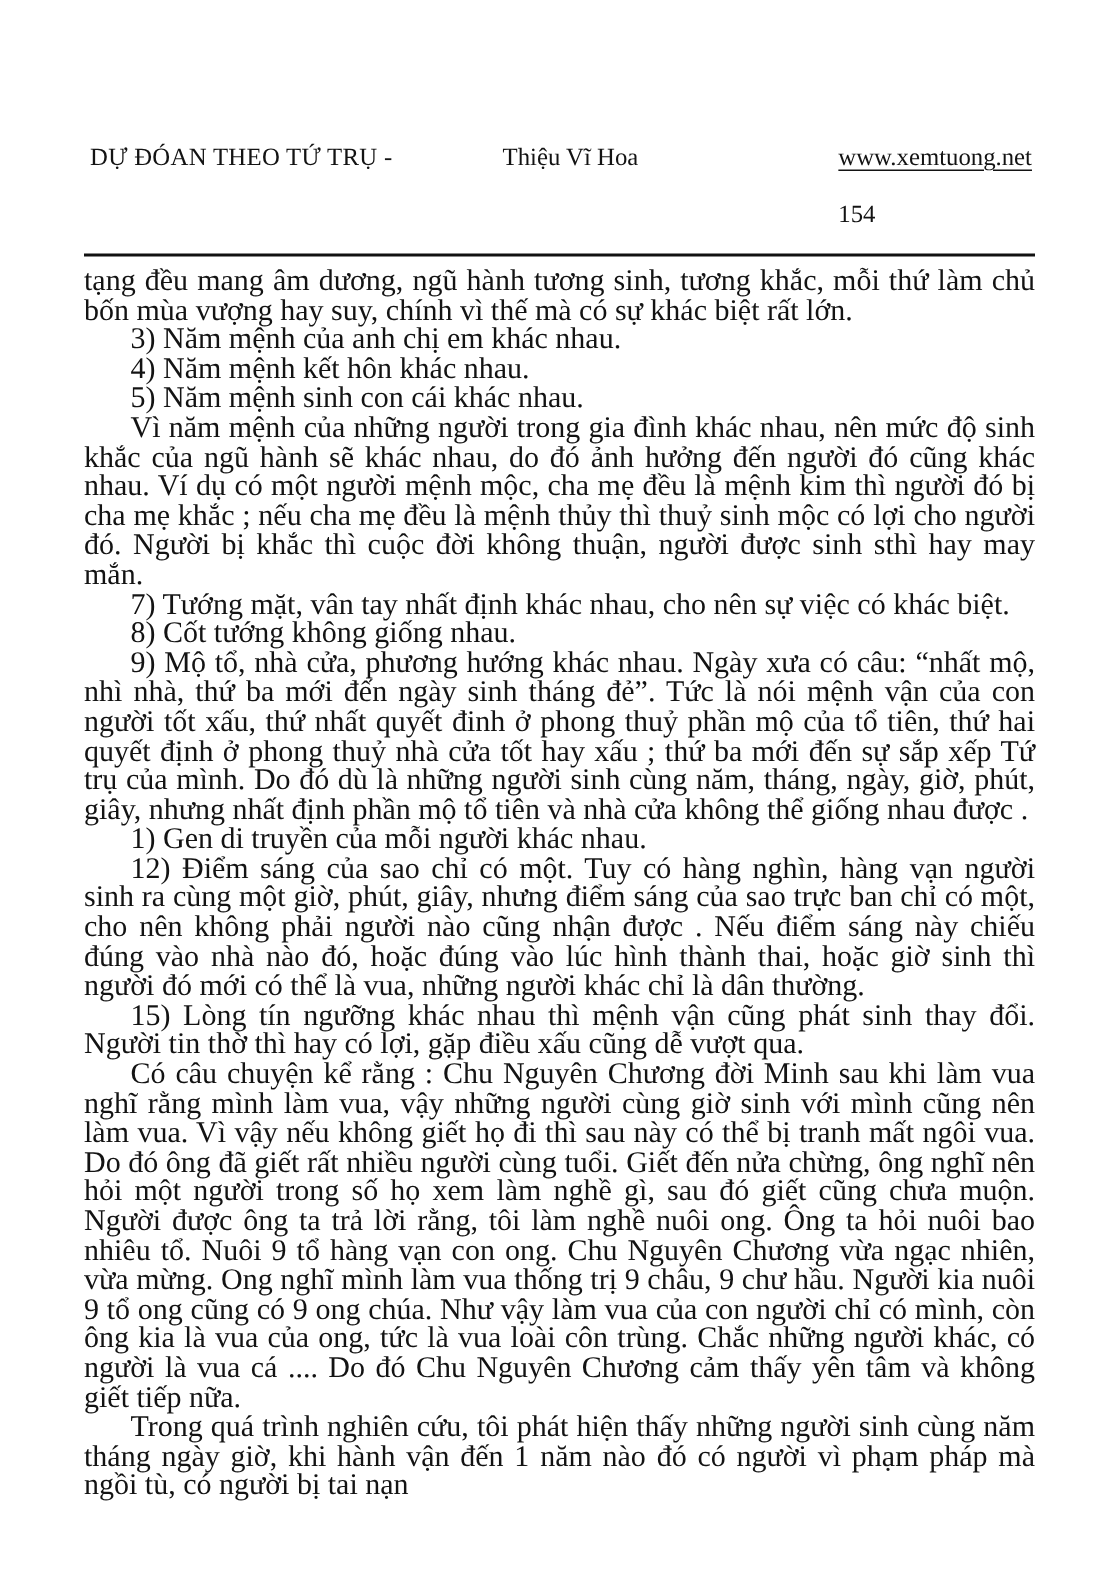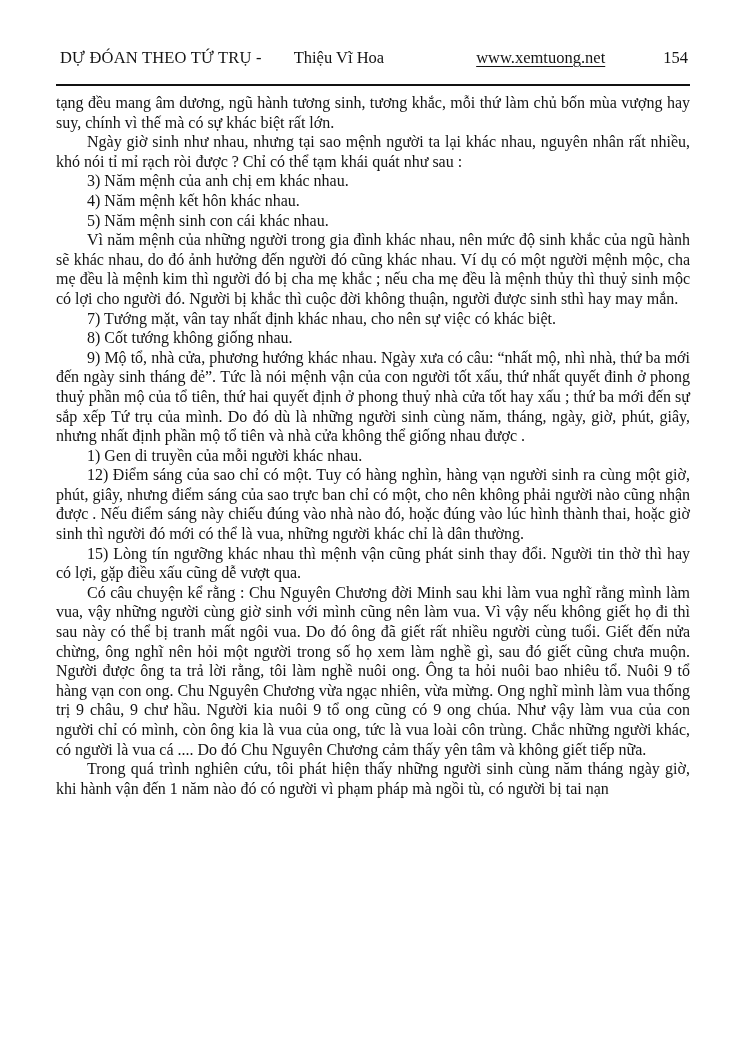--- a/index.html
+++ b/index.html
@@ -20,45 +20,47 @@
     box-sizing: border-box;
     width: 744px;
   }
   .header {
     display: flex;
     align-items: baseline;
     justify-content: space-between;
     font-size: 16.5px;
     white-space: nowrap;
     padding: 0 2px 0 4px;
+    margin-top: 47px;
   }
   .header .title {
     letter-spacing: 0.2px;
   }
   .header .author {
     margin-left: -60px;
   }
   .header .site-group {
     display: flex;
     align-items: baseline;
-    gap: 58px;
+    gap: 18px;
+    flex-direction: column;
   }
   .header .website {
     text-decoration: underline;
     text-underline-offset: 3px;
   }
   .header-rule {
     border: none;
     border-top: 2px solid #111;
     margin: 16px 0 0 0;
     height: 0;
   }
   .body-text {
     margin-top: 7px;
-    font-size: 16px;
+    font-size: 20px;
     line-height: 19.6px;
     text-align: justify;
   }
   .body-text p {
     margin: 0;
     padding: 0;
   }
   .body-text p.indent {
     text-indent: 31px;
   }
@@ -71,21 +73,20 @@
     <span class="title">DỰ ĐÓAN THEO TỨ TRỤ -</span>
     <span class="author">Thiệu Vĩ  Hoa</span>
     <span class="site-group">
       <span class="website">www.xemtuong.net</span>
       <span class="page-number">154</span>
     </span>
   </div>
   <hr class="header-rule">
   <div class="body-text" id="body-text">
       <p class="">tạng đều mang âm dương, ngũ hành tương sinh, tương khắc, mỗi thứ làm chủ bốn mùa vượng hay suy, chính vì thế mà có sự khác biệt rất lớn.</p>
-      <p class="indent">Ngày giờ sinh như nhau, nhưng tại sao mệnh người ta lại khác nhau, nguyên nhân rất nhiều, khó nói tỉ mỉ rạch ròi được ? Chỉ có thể tạm khái quát như sau :</p>
       <p class="indent">3) Năm mệnh của anh chị em khác nhau.</p>
       <p class="indent">4) Năm mệnh kết hôn khác nhau.</p>
       <p class="indent">5) Năm mệnh sinh con cái khác nhau.</p>
       <p class="indent">Vì năm mệnh của những người trong gia đình khác nhau, nên mức độ sinh khắc của ngũ hành sẽ khác nhau, do đó ảnh hưởng đến người đó cũng khác nhau. Ví dụ có một người mệnh mộc, cha mẹ đều là mệnh kim thì người đó bị cha mẹ khắc ; nếu cha mẹ đều là mệnh thủy thì thuỷ sinh mộc có lợi cho người đó. Người bị khắc thì cuộc đời không thuận, người được sinh sthì hay may mắn.</p>
       <p class="indent">7) Tướng mặt, vân tay nhất định khác nhau, cho nên sự việc có khác biệt.</p>
       <p class="indent">8) Cốt tướng không giống nhau.</p>
       <p class="indent">9) Mộ tổ, nhà cửa, phương hướng khác nhau. Ngày xưa có câu: “nhất mộ, nhì nhà, thứ ba mới đến ngày sinh tháng đẻ”. Tức là nói mệnh vận của con người tốt xấu, thứ nhất quyết đinh ở phong thuỷ phần mộ của tổ tiên, thứ hai quyết định ở phong thuỷ nhà cửa tốt hay xấu ; thứ ba mới đến sự sắp xếp Tứ trụ của mình. Do đó dù là những người sinh cùng năm, tháng, ngày, giờ, phút, giây, nhưng nhất định phần mộ tổ tiên và nhà cửa không thể giống nhau được .</p>
       <p class="indent">1) Gen di truyền của mỗi người khác nhau.</p>
       <p class="indent">12) Điểm sáng của sao chỉ có một. Tuy có hàng nghìn, hàng vạn người sinh ra cùng một giờ, phút, giây, nhưng điểm sáng của sao trực ban chỉ có một, cho nên không phải người nào cũng nhận được . Nếu điểm sáng này chiếu đúng vào nhà nào đó, hoặc đúng vào lúc hình thành thai, hoặc giờ sinh thì người đó mới có thể là vua, những người khác chỉ là dân thường.</p>
       <p class="indent">15) Lòng tín ngưỡng khác nhau thì mệnh vận cũng phát sinh thay đổi. Người tin thờ thì hay có lợi, gặp điều xấu cũng dễ vượt qua.</p>

